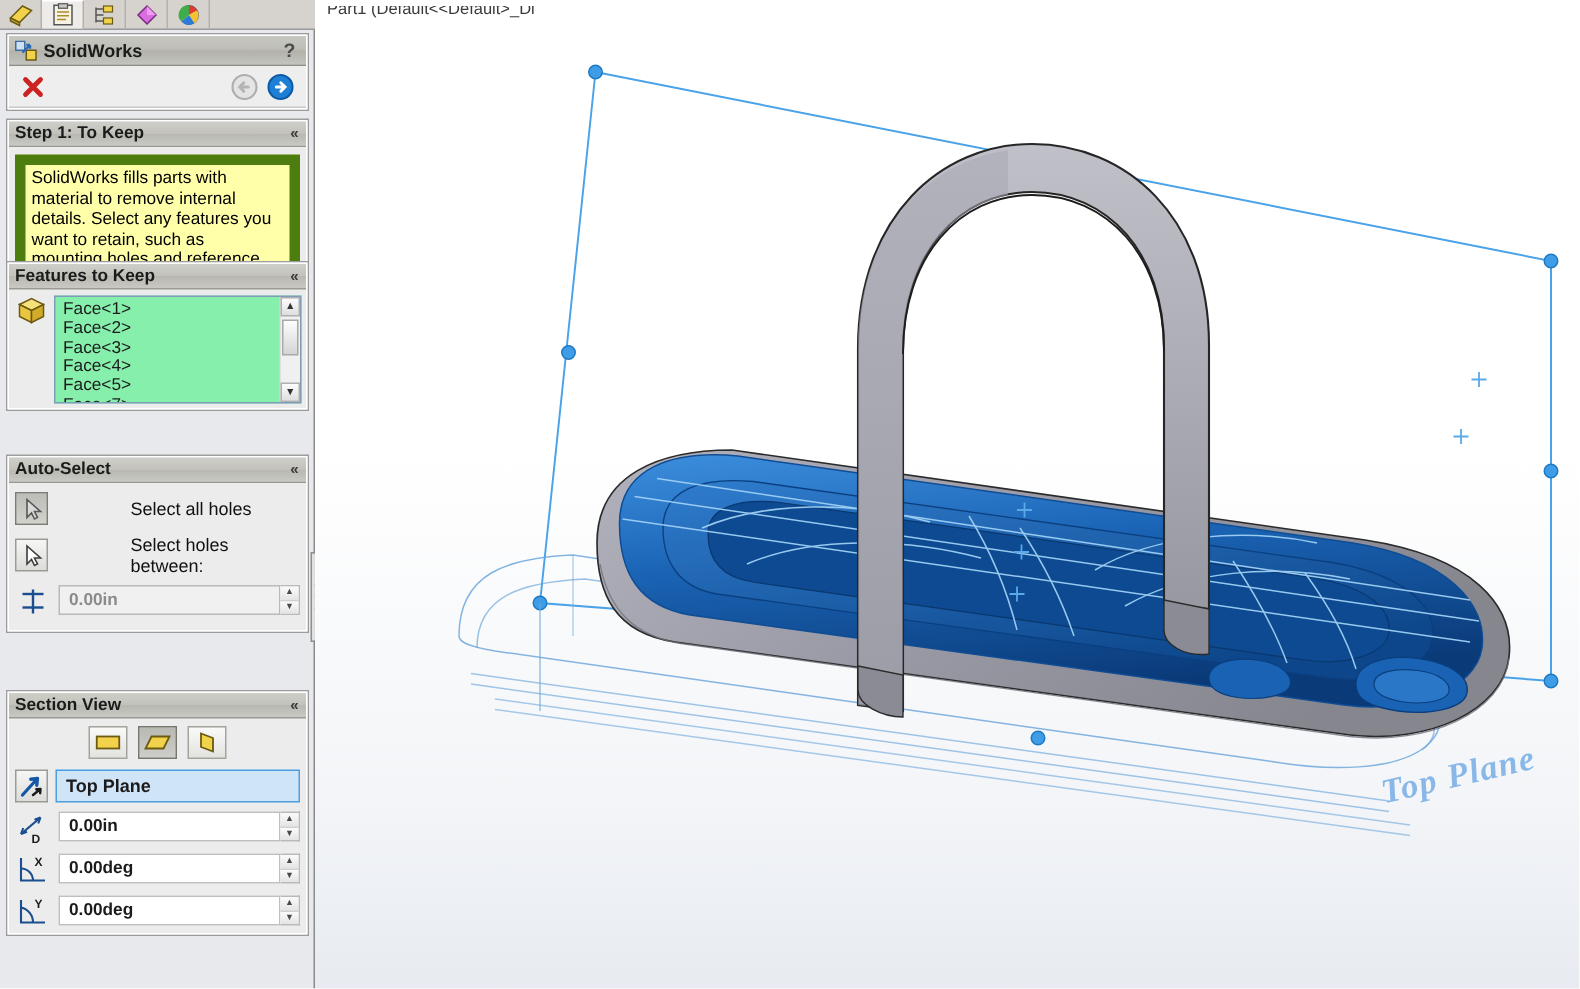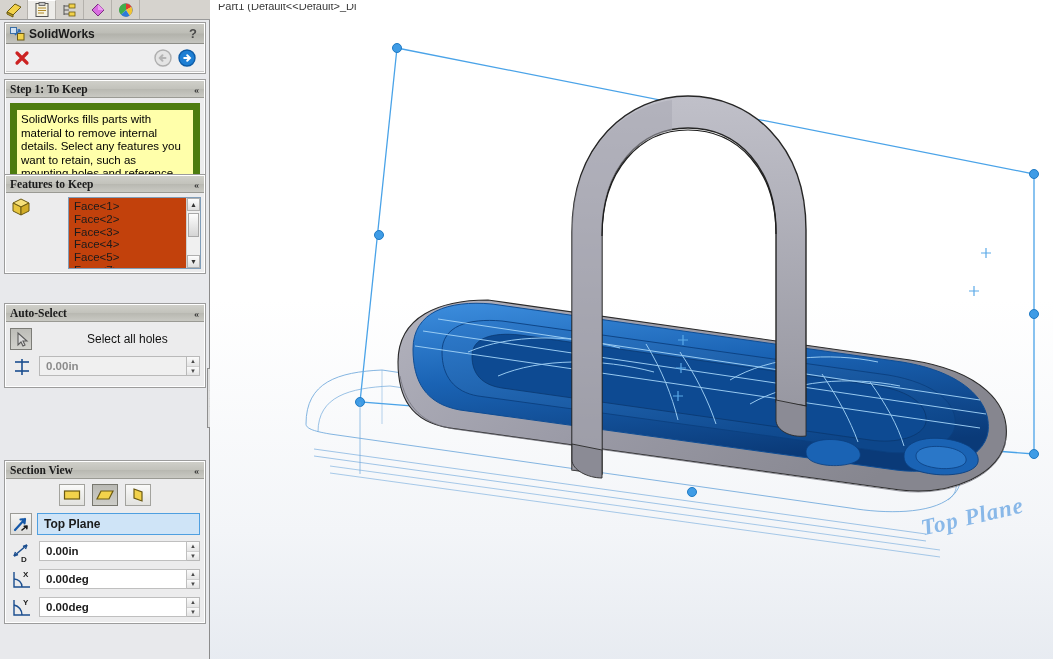--- a/index.html
+++ b/index.html
@@ -56,21 +56,21 @@
     font-weight: bold; font-size: 12px; color: #1b1b1b;
   }
   .ptitle .q { margin-left: auto; font-weight: bold; color: #4a4a4a; font-size: 13px; padding-right:3px;}
 
   .sectitle {
     height: 17px;
     background: linear-gradient(to bottom,#cfcfc9 0%,#c2c2bb 50%,#b8b8b1 51%,#c9c9c3 100%);
     border-bottom: 1px solid #9a9a94;
     display: flex; align-items: center;
     padding: 0 4px;
-    font-weight: bold; font-size: 11.5px; color: #1b1b1b; font-family: Liberation Serif, serif;
+    font-weight: bold; font-size: 11.5px; color: #1b1b1b;
   }
   .sectitle .chev { margin-left:auto; color:#3a3a3a; font-size:10px; letter-spacing:-2px; padding-right:3px; }
 
   
   .dfico { width:15px; height:14px; margin-right:4px; position:relative; flex:0 0 auto;}
 
   
   .actionrow {
     height: 28px; background:#eeeeef;
     display: flex; align-items: center;
@@ -85,22 +85,22 @@
   .hint {
     background:#ffffaa; border:7px solid #4d7c0f;
     margin: 5px 4px; padding: 3px 8px 4px 4px;
     font-size: 11.5px; line-height: 13.5px; color:#000;
   }
 
   
   .listrow { display:flex; padding: 4px 3px 3px 4px; }
   .cubeico { width:22px; height:20px; margin-right:4px; flex:0 0 auto; position:relative;}
   .listbox {
-    flex:1; height: 72px; background:#c2410c;
-    border:1px solid #7f9db9; position:relative; overflow:hidden;margin-left:32px;
+    flex:1; height: 72px; background:#86efac;
+    border:1px solid #7f9db9; position:relative; overflow:hidden;
   }
   .listitems { padding: 2px 0 0 5px; }
   .listitems div { font-size: 11.5px; line-height: 12.8px; color:#1b1b1b; }
   .lscroll {
     position:absolute; right:0; top:0; width:14px; height:100%;
     background:#f0f0f0; border-left:1px solid #cfcfcf;
   }
   .lsarrow { height:13px; display:flex; align-items:center; justify-content:center;
     background: linear-gradient(to bottom,#fdfdfd,#dedede); border:1px solid #b0b0b0; font-size:7px; color:#333;}
   .lsthumb { position:absolute; top:15px; left:1px; right:1px; height:24px;
@@ -315,20 +315,28 @@
           <span class="chev">«</span>
         </div>
         <div style="padding:3px 0 5px 0;">
           <div class="asrow">
             <div class="btnico pressed">
               <svg viewBox="0 0 22 22" width="22" height="22">
                 <path d="M7 4 L7 16 L10 13 L12 17 L14 16 L12 12 L16 12 Z" fill="#dadada" stroke="#5a5a5a" stroke-width="1.1"></path>
               </svg>
             </div>
             <span class="aslabel">Select all holes</span>
+          </div>
+          <div class="asrow">
+            <div class="btnico">
+              <svg viewBox="0 0 22 22" width="22" height="22">
+                <path d="M7 4 L7 16 L10 13 L12 17 L14 16 L12 12 L16 12 Z" fill="#ffffff" stroke="#404040" stroke-width="1.1"></path>
+              </svg>
+            </div>
+            <span class="aslabel">Select holes between:</span>
           </div>
 
           <div class="numrow">
             <div class="numico">
               <svg viewBox="0 0 24 22" width="24" height="22">
                 <line x1="5" y1="6" x2="19" y2="6" stroke="#1b4e8f" stroke-width="1.6"></line>
                 <line x1="12" y1="3" x2="12" y2="19" stroke="#1b4e8f" stroke-width="1.6"></line>
                 <line x1="5" y1="15" x2="19" y2="15" stroke="#1b4e8f" stroke-width="1.6"></line>
               </svg>
             </div>

